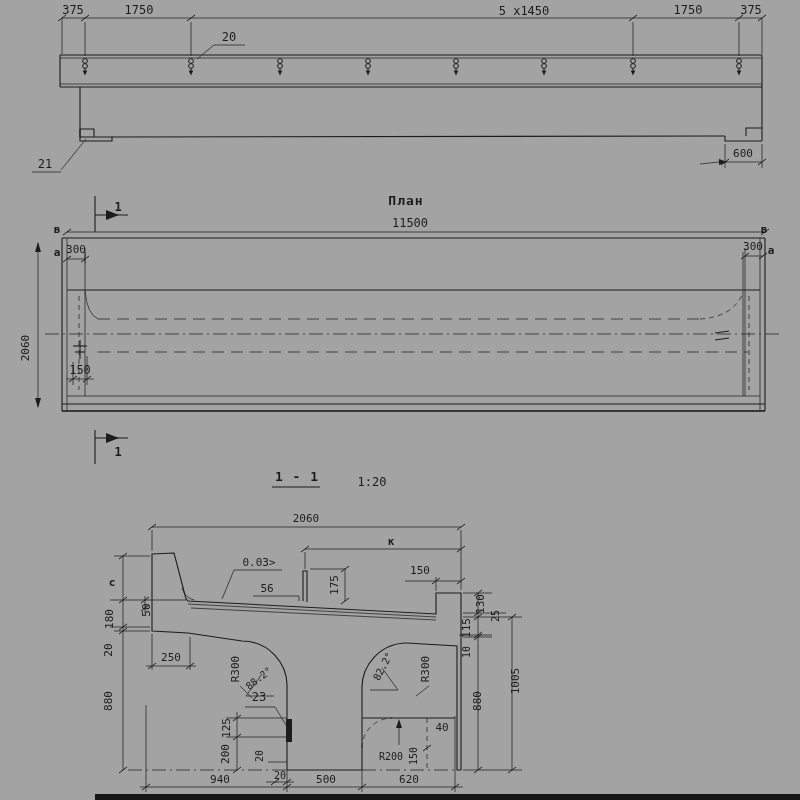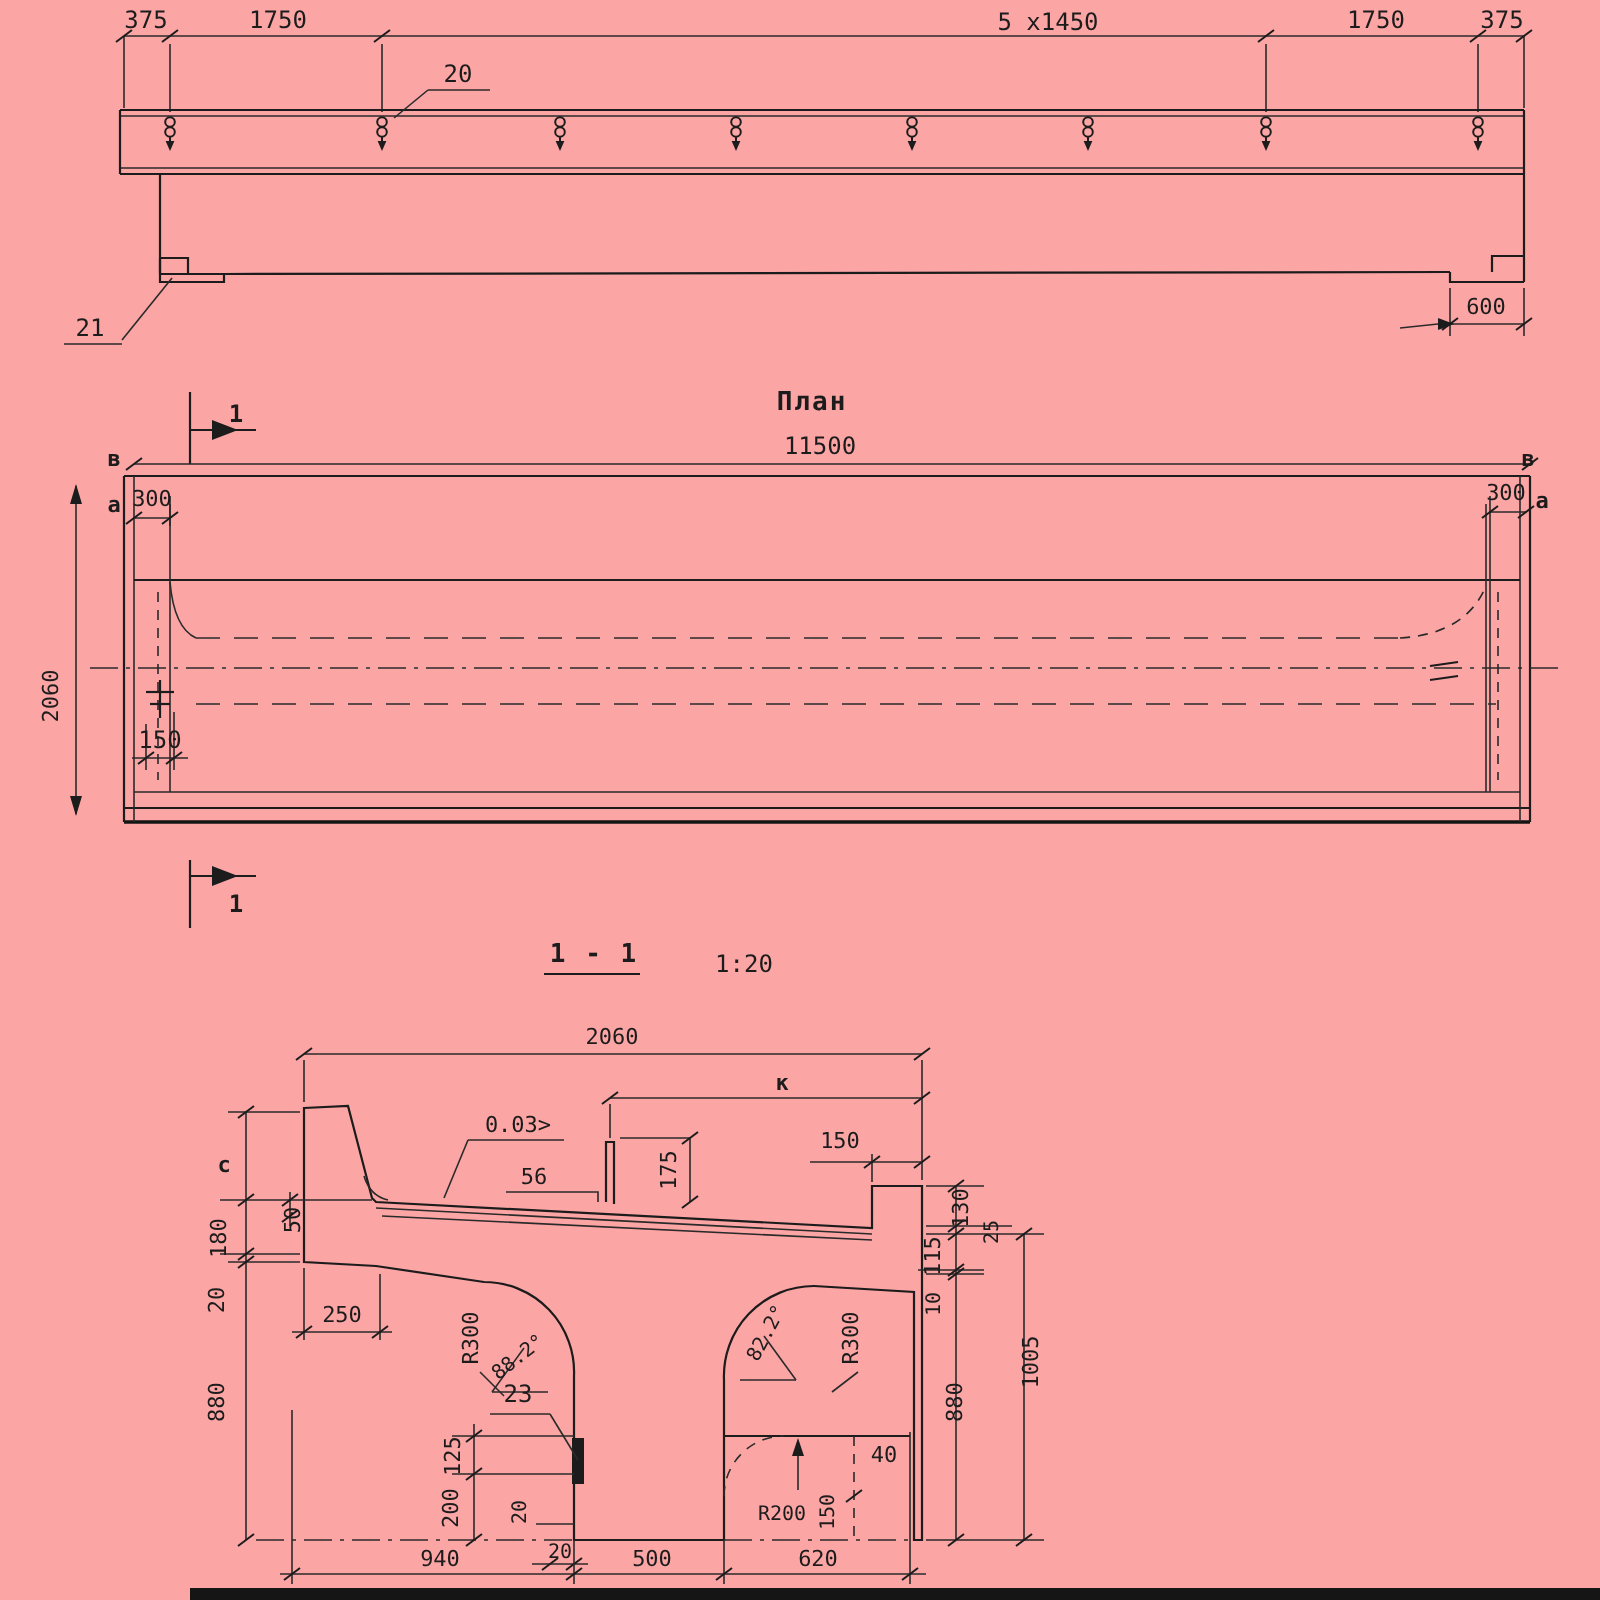--- a/index.html
+++ b/index.html
@@ -1,16 +1,16 @@
 <!DOCTYPE html>
 <html><head>
 <meta charset="utf-8">
 <style>
   html,body{margin:0;padding:0;background:#e8e8e4;}
-  .sheet{position:relative;width:800px;height:800px;background:#fca5a5;overflow:hidden;}
+  .sheet{position:relative;width:800px;height:800px;background:#a3a3a3;overflow:hidden;}
   svg{position:absolute;left:0;top:0;}
   text{font-family:"DejaVu Sans Mono","Liberation Mono",monospace;fill:#1c1c1c;font-size:11px;}
   .d2{font-size:12px;}
   .sm{font-size:10px;}
   .ttl{font-size:13px;font-weight:bold;letter-spacing:1px;}
   .bld{font-weight:bold;}
   .ln{stroke:#1c1c1c;stroke-width:1.1;fill:none;}
   .thin{stroke:#2a2a2a;stroke-width:0.8;fill:none;}
   .thick{stroke:#141414;stroke-width:1.7;fill:none;}
   .dash{stroke-dasharray:12 7;}

